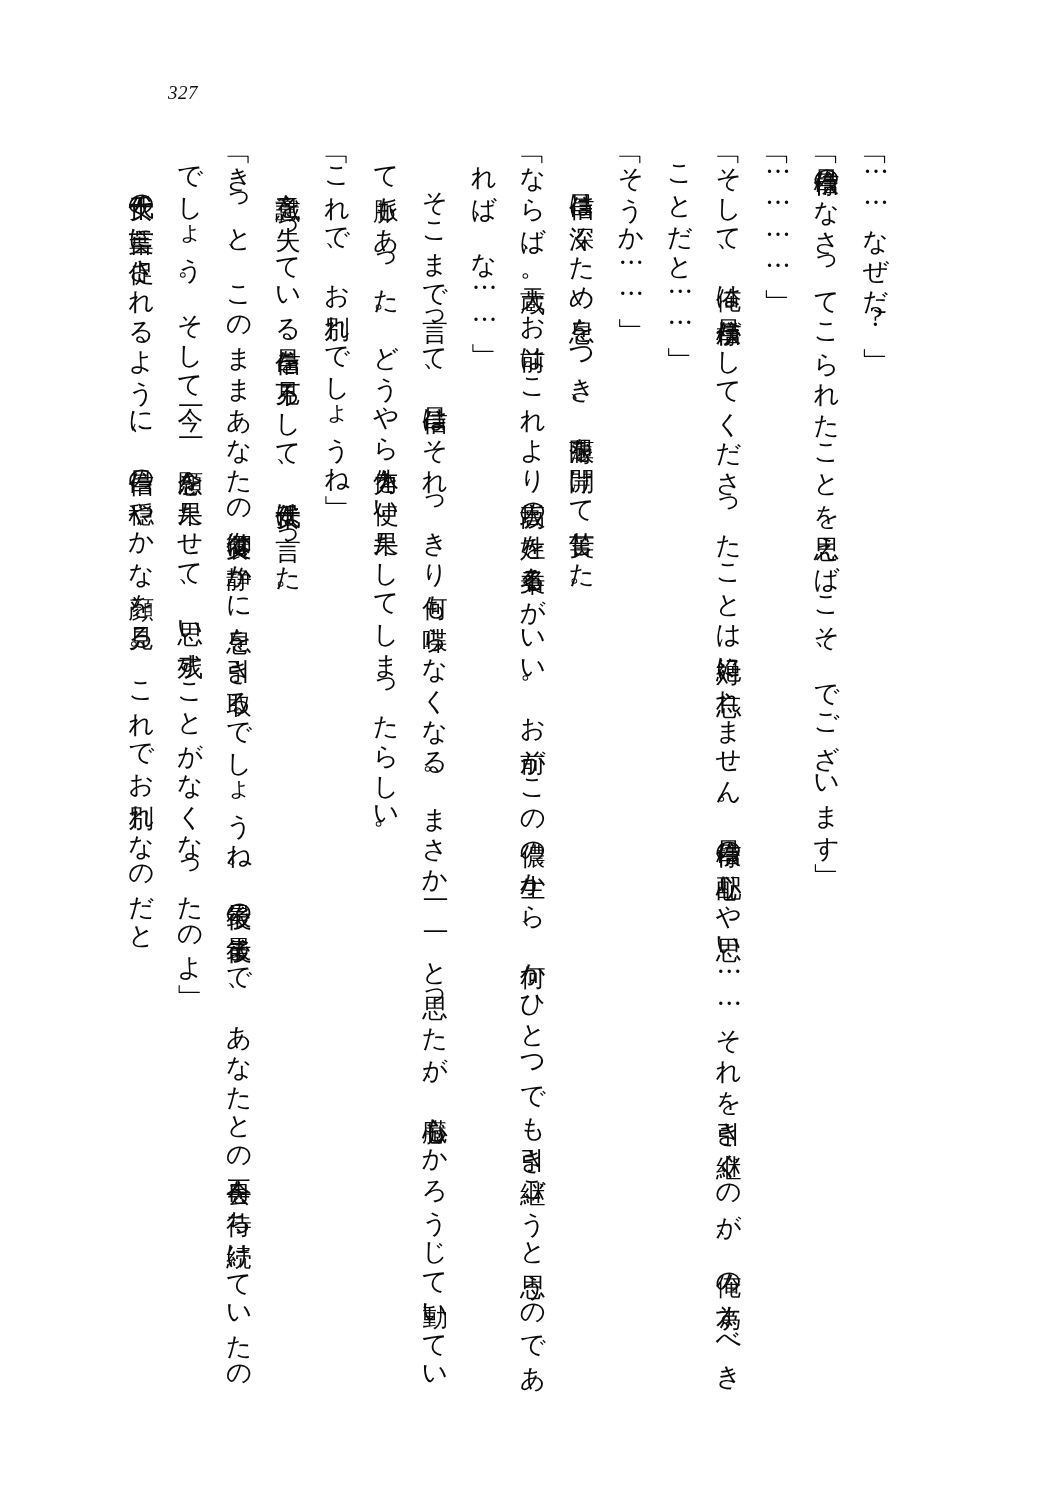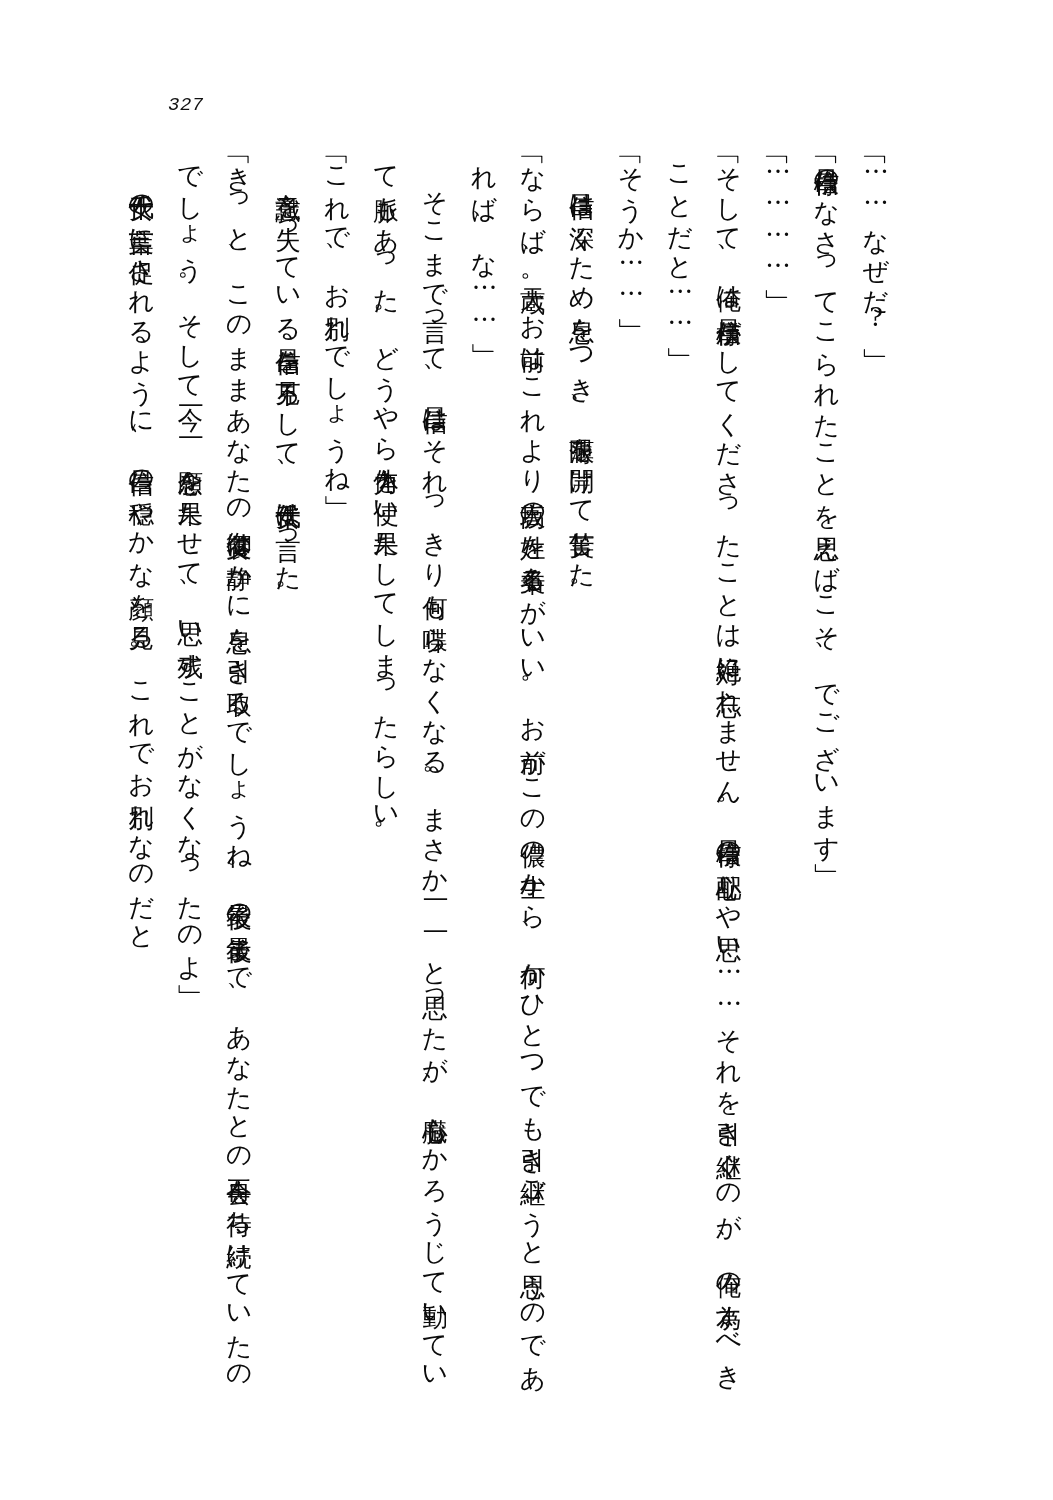--- a/index.html
+++ b/index.html
@@ -13,25 +13,25 @@
   .page {
     position: relative;
     width: 1053px;
     height: 1500px;
     background: #ffffff;
     overflow: hidden;
     box-sizing: border-box;
   }
   .page-number {
     position: absolute;
-    top: 94px;
+    top: 82px;
     left: 168px;
     font-size: 19px;
     font-style: italic;
-    font-family: Liberation Mono, monospace;
+    font-family: Liberation Serif, serif;
     color: #111;
     letter-spacing: 0.5px;
   }
   .body-text {
     position: absolute;
     top: 148px;
     left: 110px;
     width: 790px;
     height: 1230px;
     writing-mode: vertical-rl;

